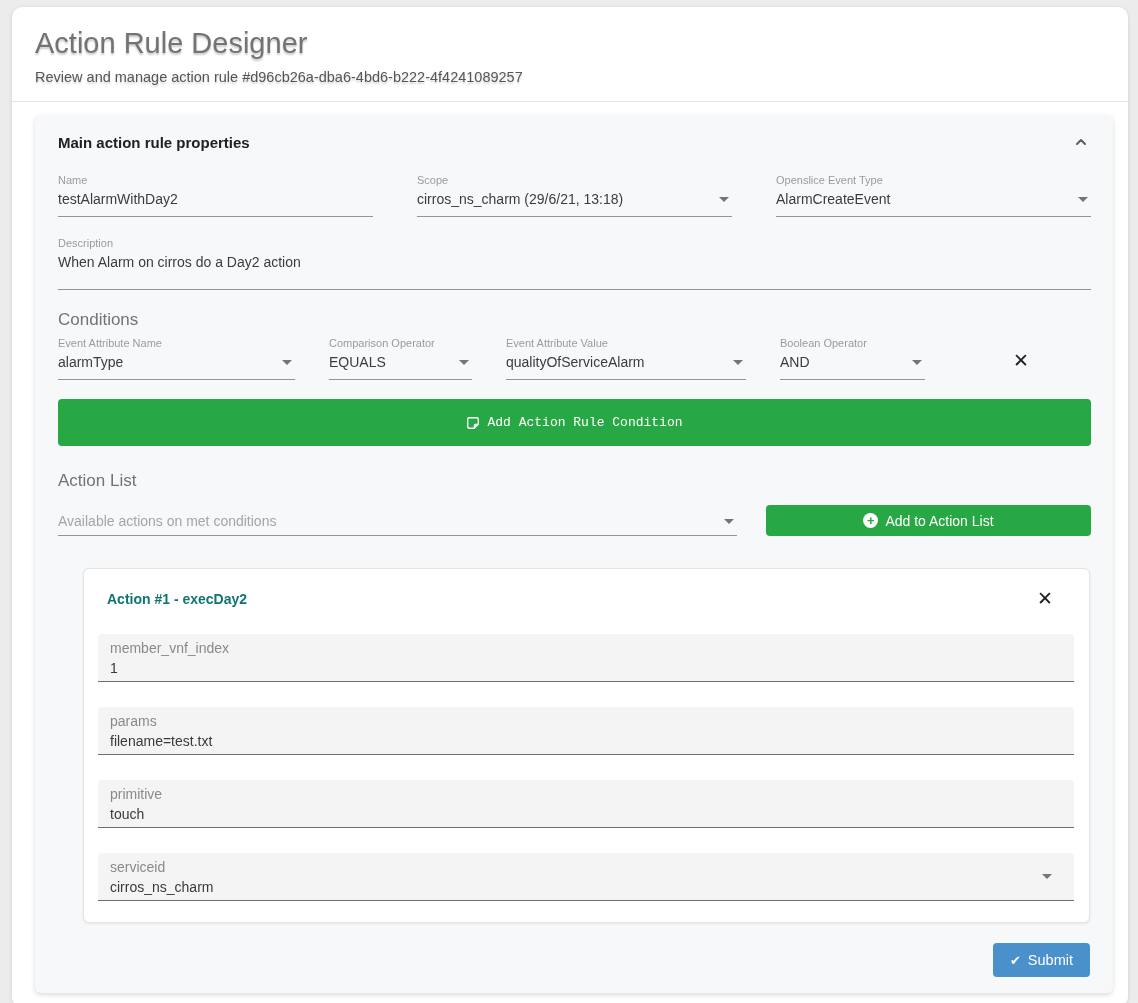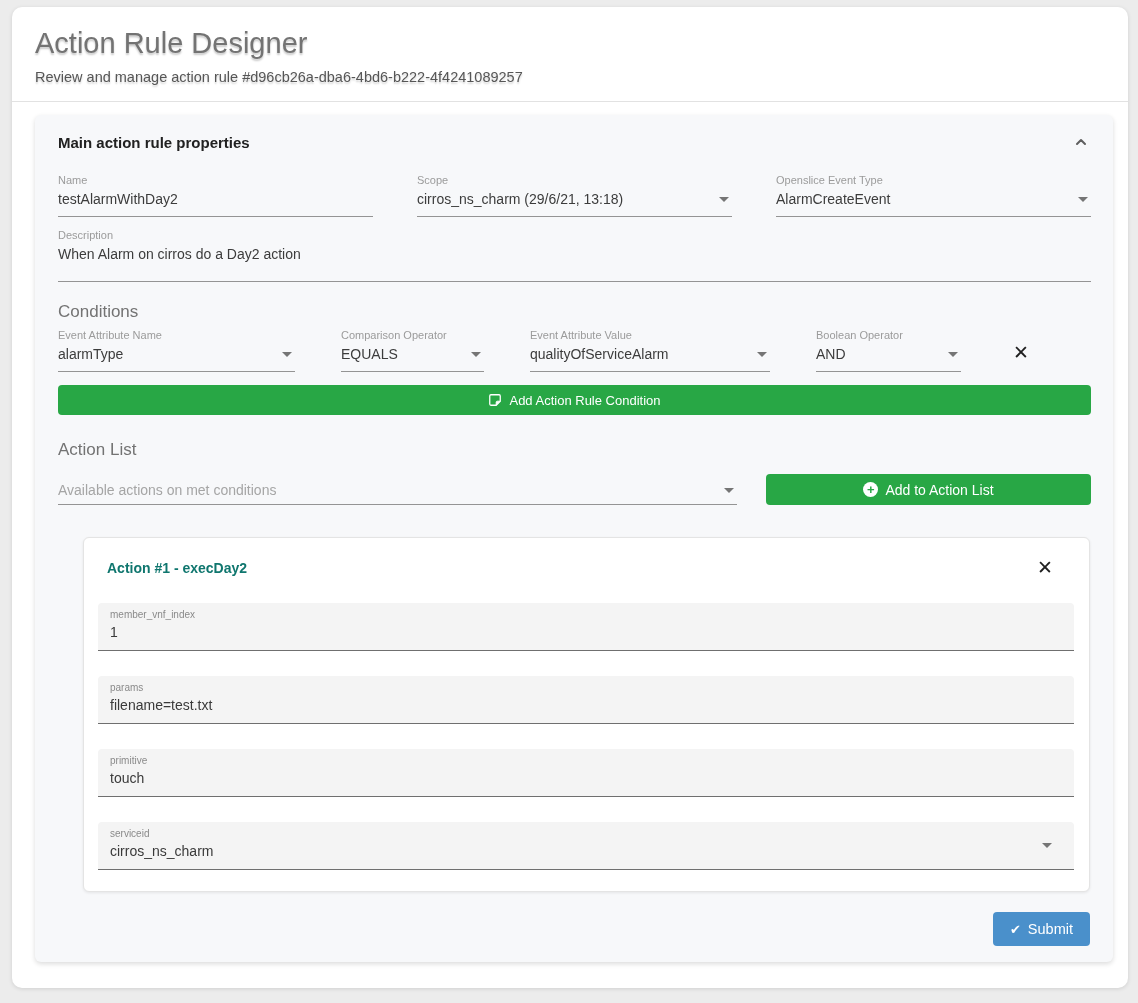--- a/index.html
+++ b/index.html
@@ -52,21 +52,21 @@
     box-shadow:0 2px 5px rgba(0,0,0,0.14);
     padding:17px 22px 16px 23px;
   }
   .panel-head{
     display:flex;align-items:center;justify-content:space-between;
     margin-bottom:22px;
   }
   .panel-head h2{font-size:15px;font-weight:700;color:#212121;}
   .chevron{cursor:pointer;display:inline-flex;padding:2px;}
   
-  .row3{display:flex;gap:44px;margin-bottom:12px;}
+  .row3{display:flex;gap:44px;margin-bottom:20px;}
   .row3 .field{flex:1;}
   .field label{
     display:block;font-size:11px;color:var(--label-gray);margin-bottom:4px;
   }
   .control{
     position:relative;
     border-bottom:1px solid var(--underline);
     padding:1px 0 6px 0;
     font-size:14px;color:var(--text-dark);
     min-height:27px;
@@ -81,38 +81,38 @@
     border-top:5px solid #757575;
   }
   .control .value.placeholder{color:#a5a5a5;}
   .field.full{margin-bottom:20px;}
   .field.full .control{padding-bottom:16px;min-height:37px;}
   
   .section-h{
     font-size:17px;font-weight:400;color:#737373;margin:0 0 7px 0;
   }
   
-  .cond-row{display:flex;gap:46px;align-items:flex-start;margin-bottom:13px;}
+  .cond-row{display:flex;gap:34px;align-items:flex-start;margin-bottom:19px;}
   .cond-row .field.w-a{width:237px;}
   .cond-row .field.w-b{width:143px;}
   .cond-row .field.w-c{width:240px;}
   .cond-row .field.w-d{width:145px;}
   .close-x{
     font-size:19px;color:#1e1e1e;cursor:pointer;line-height:1;
     margin-left:auto;margin-right:62px;margin-top:14px;
     font-weight:400;
   }
   
   .btn{
     border:none;border-radius:4px;color:#fff;cursor:pointer;
     font-family:inherit;display:flex;align-items:center;justify-content:center;gap:7px;
   }
   .btn-cond{
-    width:100%;height:30px;background:var(--success);
-    font-size:13px;margin-bottom:25px;
+    width:100%;height:47px;background:var(--success);
+    font-size:13px;margin-bottom:25px;font-family:Liberation Mono, monospace;
   }
   .btn-addlist{
     width:325px;height:31px;background:var(--success);font-size:14px;flex:none;
   }
   .btn-submit{
     background:var(--primary);height:34px;padding:0 17px;font-size:14.5px;
   }
   .plus-circle{
     width:15px;height:15px;border-radius:50%;background:#fff;color:var(--success);
     font-size:13px;font-weight:700;line-height:15px;text-align:center;display:inline-block;
@@ -137,21 +137,21 @@
   .action-card-head h4{font-size:14px;font-weight:700;color:#0f766e;}
   .action-card-head .close-x{margin:0 14px 0 0;}
   .filled-field{
     background:#f4f4f4;border-radius:4px 4px 0 0;
     border-bottom:1px solid #6f6f6f;
     height:48px;padding:6px 12px 0 12px;
     position:relative;margin-bottom:25px;cursor:text;
   }
   .filled-field:last-child{margin-bottom:0;}
   .filled-field label{
-    display:block;font-size:10px;color:#8a8a8a;margin-bottom:3px;cursor:inherit;
+    display:block;font-size:14px;color:#8a8a8a;margin-bottom:3px;cursor:inherit;
   }
   .filled-field .fvalue{font-size:14px;color:#3a3a3a;}
   .filled-field .arrow{
     position:absolute;right:22px;top:21px;
     width:0;height:0;
     border-left:5px solid transparent;
     border-right:5px solid transparent;
     border-top:5px solid #757575;
   }
   .filled-field.select{cursor:pointer;}

